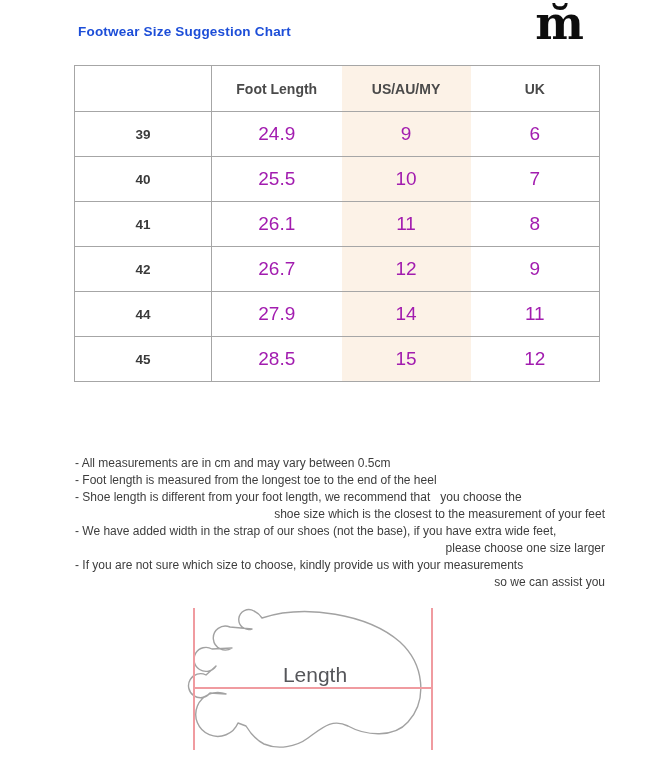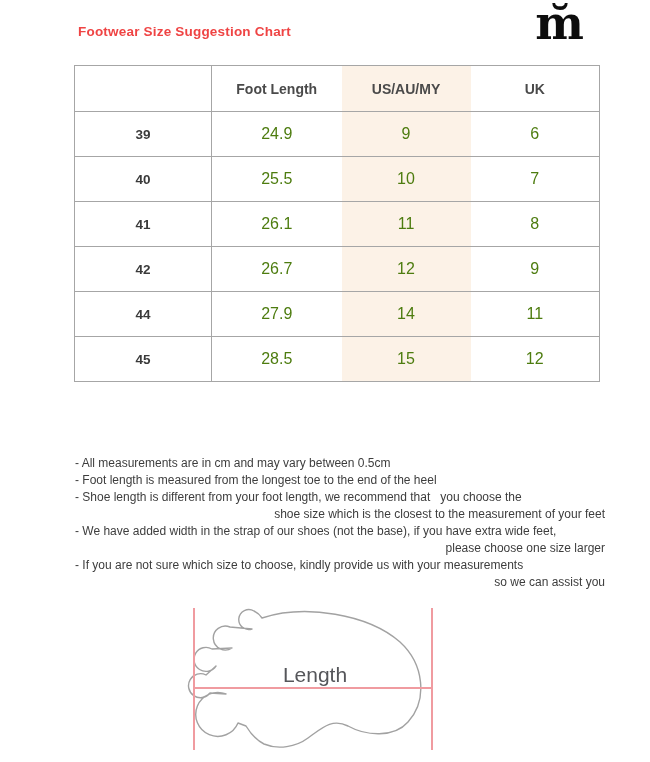--- a/index.html
+++ b/index.html
@@ -3,40 +3,40 @@
 <meta charset="utf-8">
 <style>
   html,body{margin:0;padding:0;background:#fff;}
   .page{
     position:relative;width:650px;height:762px;background:#ffffff;overflow:hidden;
     font-family:"Liberation Sans",sans-serif;
   }
   
   .hdr-title{
     position:absolute;top:24px;left:78px;margin:0;
-    font-size:13.5px;font-weight:bold;color:#ef4444;letter-spacing:.2px;
+    font-size:13.5px;font-weight:bold;color:#1d4ed8;letter-spacing:.2px;
   }
   .hdr-logo{
     position:absolute;top:-2px;right:66px;
     font-family:"DejaVu Serif",serif;font-weight:bold;font-size:46px;line-height:1.1;
     color:#0d0d0d;
   }
   
   table.size-table{
     position:absolute;top:65px;left:74px;width:525px;
     border-collapse:collapse;table-layout:fixed;
     border:1px solid #a6a6a6;
   }
   .size-table th,.size-table td{
     text-align:center;vertical-align:middle;
     border-bottom:1px solid #a6a6a6;
     padding:0;
   }
   .size-table thead th{height:45px;font-size:14px;font-weight:bold;color:#4a4a4a;}
-  .size-table tbody td{height:44px;font-size:16px;color:#4d7c0f;}
+  .size-table tbody td{height:44px;font-size:19px;color:#a21caf;}
   .size-table tbody td.c0{font-weight:bold;color:#3a3a3a;font-size:13.5px;}
   .size-table .c0{border-right:1px solid #a6a6a6;margin-left:28px;}
   .size-table .us{background:var(--highlight,#fcf2e7);}
   
   .notes{position:absolute;top:455px;left:75px;width:530px;
     font-size:12px;line-height:17px;color:#3d3d3d;}
   .note-line{white-space:pre-wrap;}
   .note-line.cont{padding-left:7px;text-align:right;}
   
   .diagram{position:absolute;top:598px;left:160px;width:300px;height:164px;}

